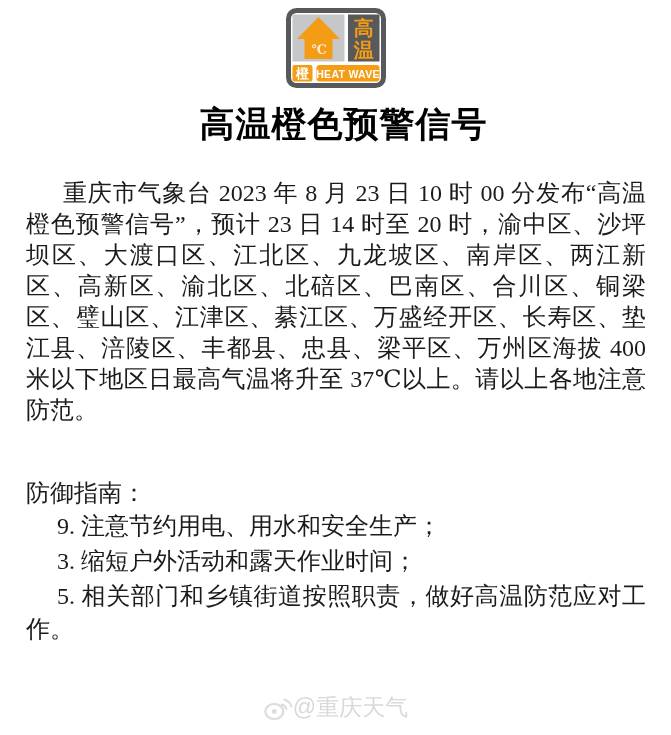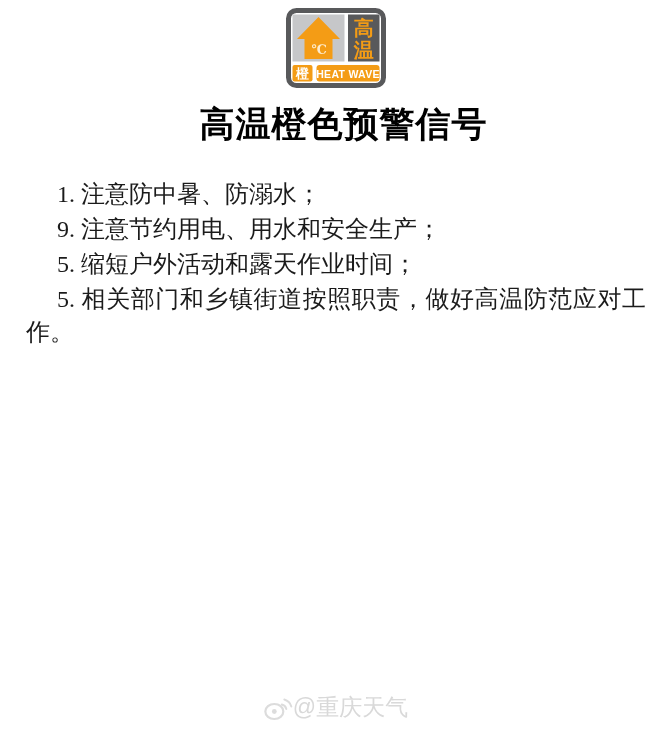--- a/index.html
+++ b/index.html
@@ -77,23 +77,24 @@
   <rect x="6.5" y="57" width="20" height="16.5" rx="2" fill="#F49C15"></rect>
   <text x="16.5" y="70" font-size="13" font-weight="bold" fill="#ffffff" text-anchor="middle">橙</text>
 
   <rect x="30.5" y="57" width="63" height="16.5" rx="3" fill="#F49C15"></rect>
   <text x="62" y="69.5" font-size="10.5" class="heatwave-en" fill="#ffffff" text-anchor="middle" letter-spacing="0.3">HEAT WAVE</text>
 </svg>
 
 <h1 class="doc-title">高温橙色预警信号</h1>
 
 <div class="content">
-  <p class="guide-item">1. 注意防中暑、防溺水；</p>
+  <p class="main-par">重庆市气象台 2023 年 8 月 23 日 10 时 00 分发布“高温橙色预警信号”，预计 23 日 14 时至 20 时，渝中区、沙坪坝区、大渡口区、江北区、九龙坡区、南岸区、两江新区、高新区、渝北区、北碚区、巴南区、合川区、铜梁区、璧山区、江津区、綦江区、万盛经开区、长寿区、垫江县、涪陵区、丰都县、忠县、梁平区、万州区海拔 400 米以下地区日最高气温将升至 37℃以上。请以上各地注意防范。</p>
+  <p class="guide-head">防御指南：</p>
   <p class="guide-item">9. 注意节约用电、用水和安全生产；</p>
-  <p class="guide-item">5. 缩短户外活动和露天作业时间；</p>
+  <p class="guide-item">3. 缩短户外活动和露天作业时间；</p>
   <p class="guide-item">5. 相关部门和乡镇街道按照职责，做好高温防范应对工作。</p>
 </div>
 
 <div class="watermark">
   <svg width="30" height="26" viewBox="0 0 30 26" aria-hidden="true">
     <ellipse cx="11" cy="16.5" rx="9" ry="7.5" fill="none" stroke="#dcdcdc" stroke-width="2.2"></ellipse>
     <circle cx="11" cy="16.5" r="2.4" fill="#dcdcdc"></circle>
     <path d="M18.5,9.5 a6,6 0 0 1 4.5,4.5" fill="none" stroke="#dcdcdc" stroke-width="2" stroke-linecap="round"></path>
     <path d="M21,4.5 a10.5,10.5 0 0 1 7,7" fill="none" stroke="#dcdcdc" stroke-width="2" stroke-linecap="round"></path>
   </svg>

